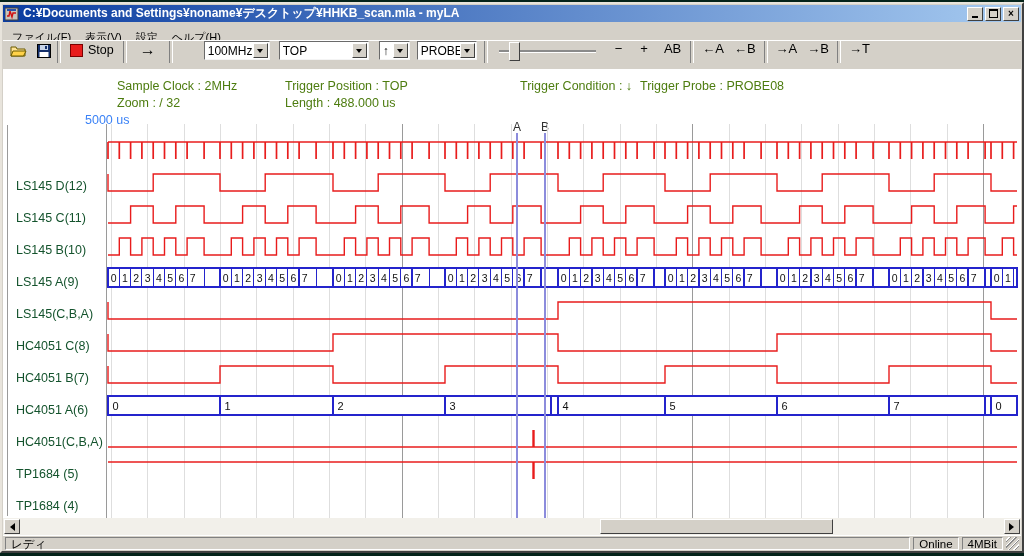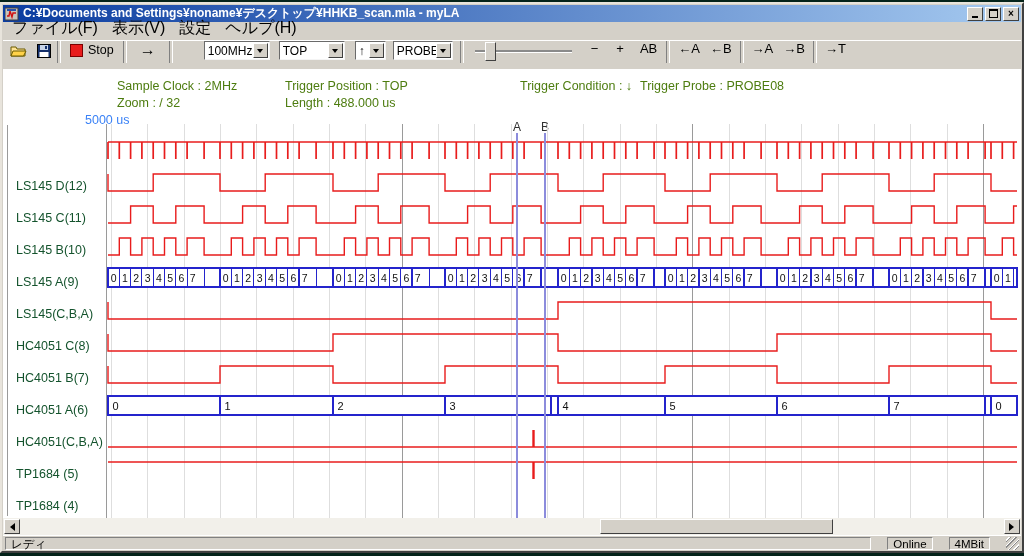--- a/index.html
+++ b/index.html
@@ -13,22 +13,22 @@
     color:#fff;font-size:12px;font-weight:bold;padding:8px 2px;box-sizing:border-box;}
   .titlebar .app-icon{width:14px;height:14px;margin-right:4px;flex:none;}
   .title-text{flex:1;white-space:nowrap;overflow:hidden;}
   .winbtn{width:16px;height:14px;background:#d4d0c8;border:1px solid;border-color:#fff #404040 #404040 #fff;
     box-sizing:border-box;margin-left:2px;display:flex;align-items:flex-end;justify-content:center;
     color:#000;font-size:10px;font-weight:bold;line-height:11px;}
   .min-bar{width:6px;height:2px;background:#000;margin:0 0 2px 0;}
   .max-box{width:7px;height:6px;border:1px solid #000;border-top:2px solid #000;margin-bottom:2px;}
   .winbtn.close span{align-self:center;}
   
-  .menubar{position:absolute;left:1px;right:1px;top:15px;height:18px;display:flex;align-items:center;
-    font-size:16px;color:#000;padding-left:2px;}
+  .menubar{position:absolute;left:1px;right:1px;top:24px;height:18px;display:flex;align-items:center;
+    font-size:11px;color:#000;padding-left:2px;}
   .menu-item{padding:1px 7px;}
   
   .toolbar{position:absolute;left:1px;right:1px;top:36px;height:28px;background:#d4d0c8;
     border-top:1px solid #fff;border-bottom:1px solid #808080;display:flex;align-items:flex-start;
     font-size:12.5px;color:#000;}
   .tb-sep{width:2px;height:22px;border-left:1px solid #808080;border-right:1px solid #fff;margin:0 3px;}
   .tb-icon{width:20px;height:20px;display:flex;align-items:center;justify-content:center;}
   .stop-btn{display:flex;align-items:center;gap:5px;padding:2px 6px;}
   .stop-sq{width:11px;height:11px;background:#e81c1c;border:1px solid #7a0000;}
   .run-btn{font-size:16px;font-weight:bold;padding:0 10px;}
@@ -55,21 +55,21 @@
   .hscroll{position:absolute;left:1px;right:1px;bottom:16px;height:17px;background:#f2f0ea;}
   .sb-btn{position:absolute;top:1px;width:16px;height:15px;background:#d4d0c8;border:1px solid;
     border-color:#fff #404040 #404040 #fff;box-sizing:border-box;display:flex;align-items:center;justify-content:center;}
   .sb-left{left:1px;} .sb-right{right:1px;}
   .tri-l{width:0;height:0;border:4px solid transparent;border-right:5px solid #000;margin-left:-3px;}
   .tri-r{width:0;height:0;border:4px solid transparent;border-left:5px solid #000;margin-right:-3px;}
   .sb-thumb{position:absolute;left:597px;width:233px;top:1px;height:15px;background:#d4d0c8;
     border:1px solid;border-color:#fff #404040 #404040 #fff;box-sizing:border-box;}
   
   .statusbar{position:absolute;left:1px;right:1px;bottom:0;height:16px;background:#d4d0c8;
-    border-top:1px solid #fff;display:flex;align-items:center;font-size:11.5px;color:#000;gap:16px;
+    border-top:1px solid #fff;display:flex;align-items:center;font-size:11.5px;color:#000;gap:3px;
     padding:1px 2px;box-sizing:border-box;}
   .st-panel{border:1px solid;border-color:#808080 #fff #fff #808080;height:13px;line-height:13px;
     padding:0 5px;box-sizing:border-box;white-space:nowrap;}
   .st-ready{flex:1;}
   .grip{width:13px;height:13px;background:
     repeating-linear-gradient(135deg,#d4d0c8 0 2px,#ffffff 2px 3px,#8a8a8a 3px 4px);}
   #plot{position:absolute;left:0;top:0;z-index:10;pointer-events:none;}
 </style>
 </head>
 <body>
@@ -123,21 +123,21 @@
     </span>
     <span class="tb-sep"></span>
     <span class="run-btn">→</span>
     <span class="tb-sep"></span>
     <span class="combo" style="width:66px;margin-left:28px">
       <span class="val">100MHz</span>
       <span class="drop">
           <span class="tri-down"></span>
         </span>
     </span>
-    <span class="combo" style="width:66px;margin-left:9px">
+    <span class="combo" style="width:90px;margin-left:9px">
       <span class="val">TOP</span>
       <span class="drop">
           <span class="tri-down"></span>
         </span>
     </span>
     <span class="combo" style="width:31px;margin-left:10px">
       <span class="val">↑</span>
       <span class="drop">
           <span class="tri-down"></span>
         </span>

